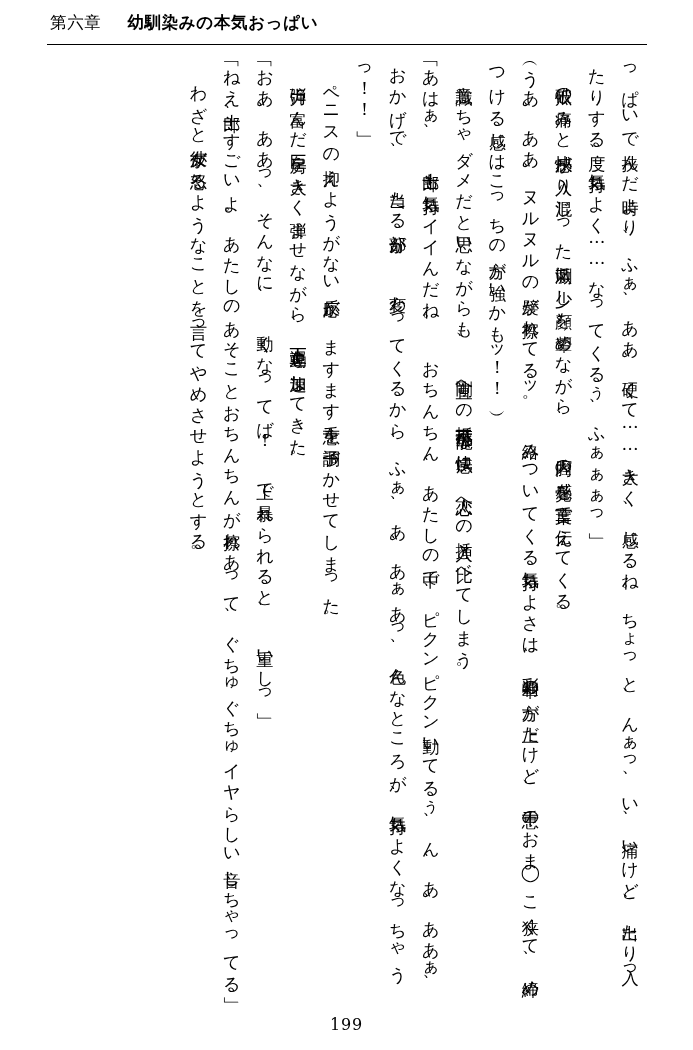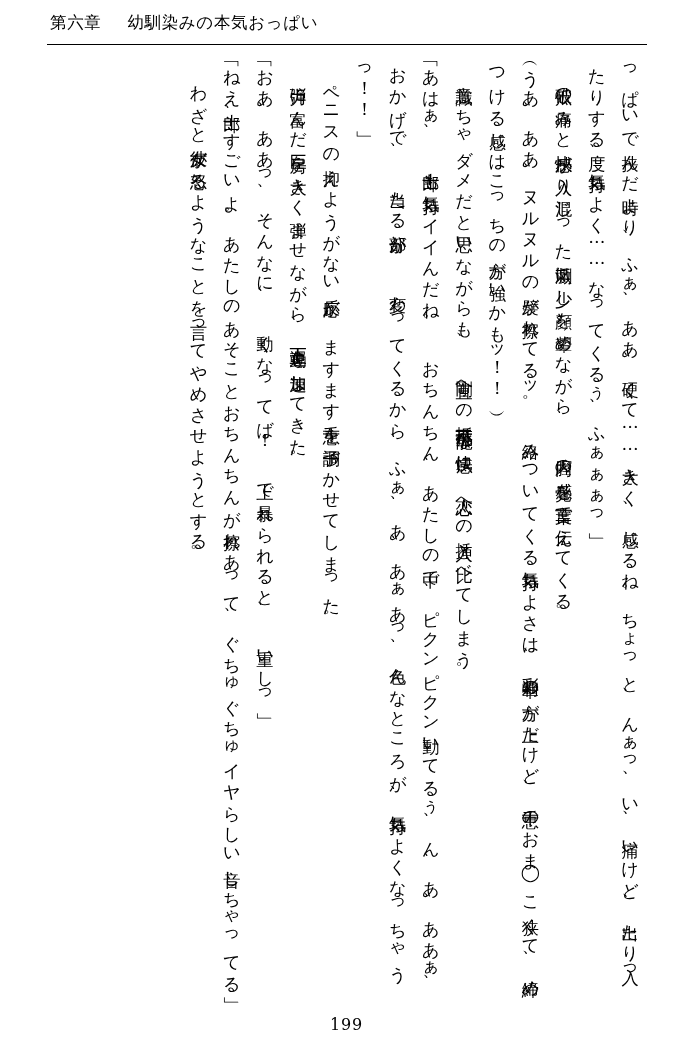--- a/index.html
+++ b/index.html
@@ -45,20 +45,21 @@
     font-size: 16px;
     letter-spacing: 0.04em;
     white-space: nowrap;
   }
   .chapter-num {
     font-size: 16.5px;
   }
   .chapter-title {
     font-size: 16.5px;
     margin-left: 26px;
+    font-weight: bold;
   }
 
   .rule {
     position: absolute;
     top: 44px;
     left: 47px;
     width: 600px;
     height: 1px;
     background: #000;
   }

